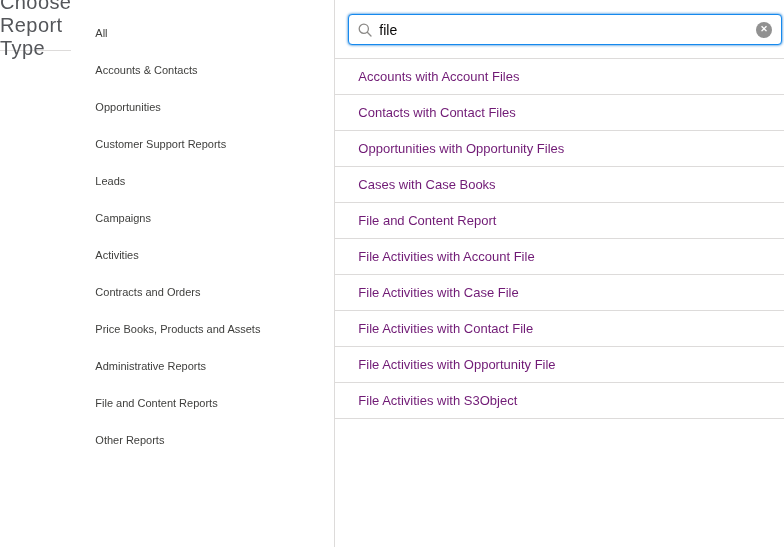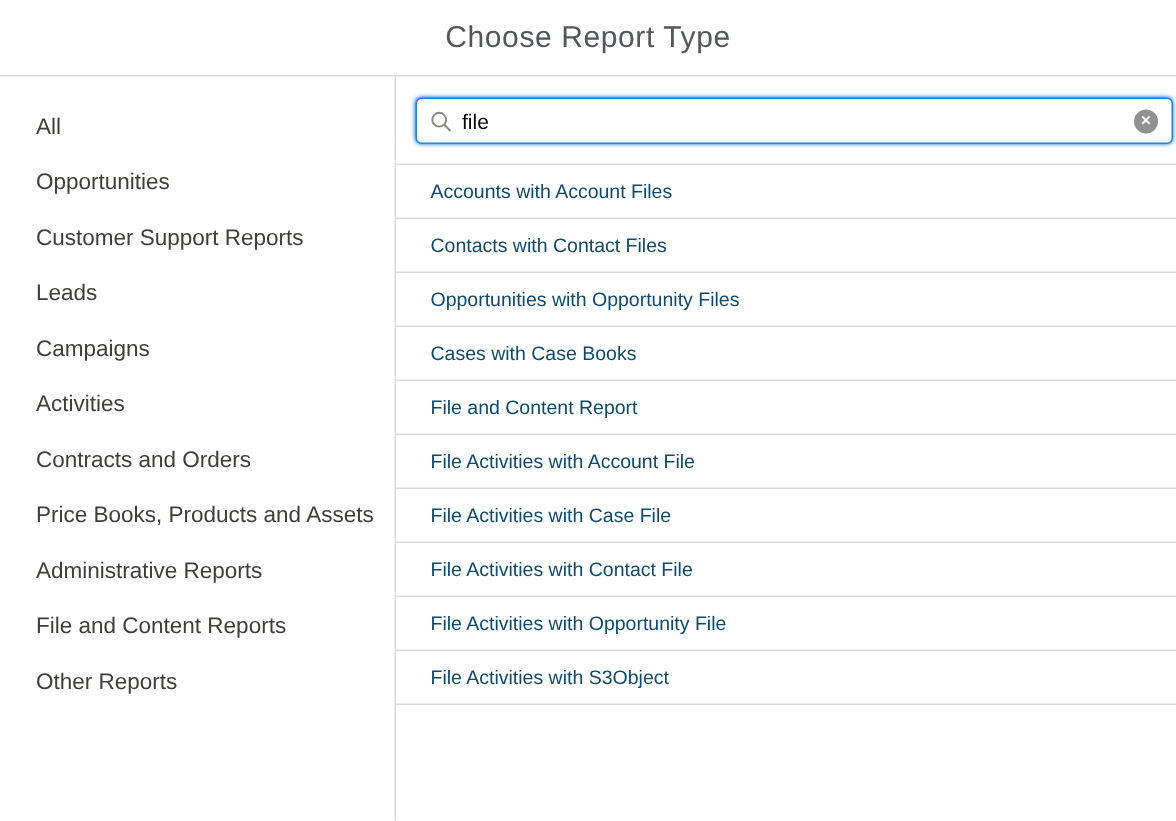--- a/index.html
+++ b/index.html
@@ -3,21 +3,21 @@
 <meta charset="utf-8">
 <style>
   * { margin: 0; padding: 0; box-sizing: border-box; }
   html, body {
     width: 784px; height: 547px;
     background: #ffffff;
     font-family: "Liberation Sans", sans-serif;
     overflow: hidden;
     color: #3e3e3c;
   }
-  .modal { width: 784px; height: 547px; display: flex; flex-direction: column; background: #fff; }
+  .modal { width: 784px; height: 547px; display: flex; background: #fff; }
 
   
   .modal-header {
     height: 51px; flex: 0 0 51px;
     border-bottom: 1px solid #dddbda;
     display: flex; align-items: center; justify-content: center;
   }
   .modal-title {
     font-size: 20px; font-weight: 300;
     color: #54565a; letter-spacing: 0.4px;
@@ -29,21 +29,21 @@
   
   .sidebar {
     width: 264px; flex: 0 0 264px;
     border-right: 1px solid #dddbda;
     padding-top: 15px;
     overflow: hidden;
   }
   .sidebar-item {
     height: 37px; line-height: 37px;
     padding-left: 24px;
-    font-size: 15px; color: #3e3e3c;
+    font-size: 11px; color: #3e3e3c;
     cursor: pointer;
     white-space: nowrap;
   }
 
   
   .right-panel { flex: 1; display: flex; flex-direction: column; min-width: 0; }
 
   .search-row {
     height: 59px; flex: 0 0 59px;
     border-bottom: 1px solid #dddbda;
@@ -76,38 +76,39 @@
   }
   .clear-button span {
     color: #ffffff; font-size: 9px; line-height: 1; font-weight: 700;
   }
 
   .report-list { flex: 1; overflow: hidden; }
   .report-row {
     height: 36px; line-height: 35px;
     border-bottom: 1px solid #dddbda;
     padding-left: 23px;
-    font-size: 13px; color: #0c4a6e;
+    font-size: 13px; color: #701a75;
     cursor: pointer;
     white-space: nowrap;
   }
 </style>
 </head>
 <body>
 
 <div class="modal">
 
   <div class="modal-header">
     <div class="modal-title">Choose Report Type</div>
   </div>
 
   <div class="modal-body">
 
     <div class="sidebar">
         <div class="sidebar-item">All</div>
+        <div class="sidebar-item">Accounts &amp; Contacts</div>
         <div class="sidebar-item">Opportunities</div>
         <div class="sidebar-item">Customer Support Reports</div>
         <div class="sidebar-item">Leads</div>
         <div class="sidebar-item">Campaigns</div>
         <div class="sidebar-item">Activities</div>
         <div class="sidebar-item">Contracts and Orders</div>
         <div class="sidebar-item">Price Books, Products and Assets</div>
         <div class="sidebar-item">Administrative Reports</div>
         <div class="sidebar-item">File and Content Reports</div>
         <div class="sidebar-item">Other Reports</div>

